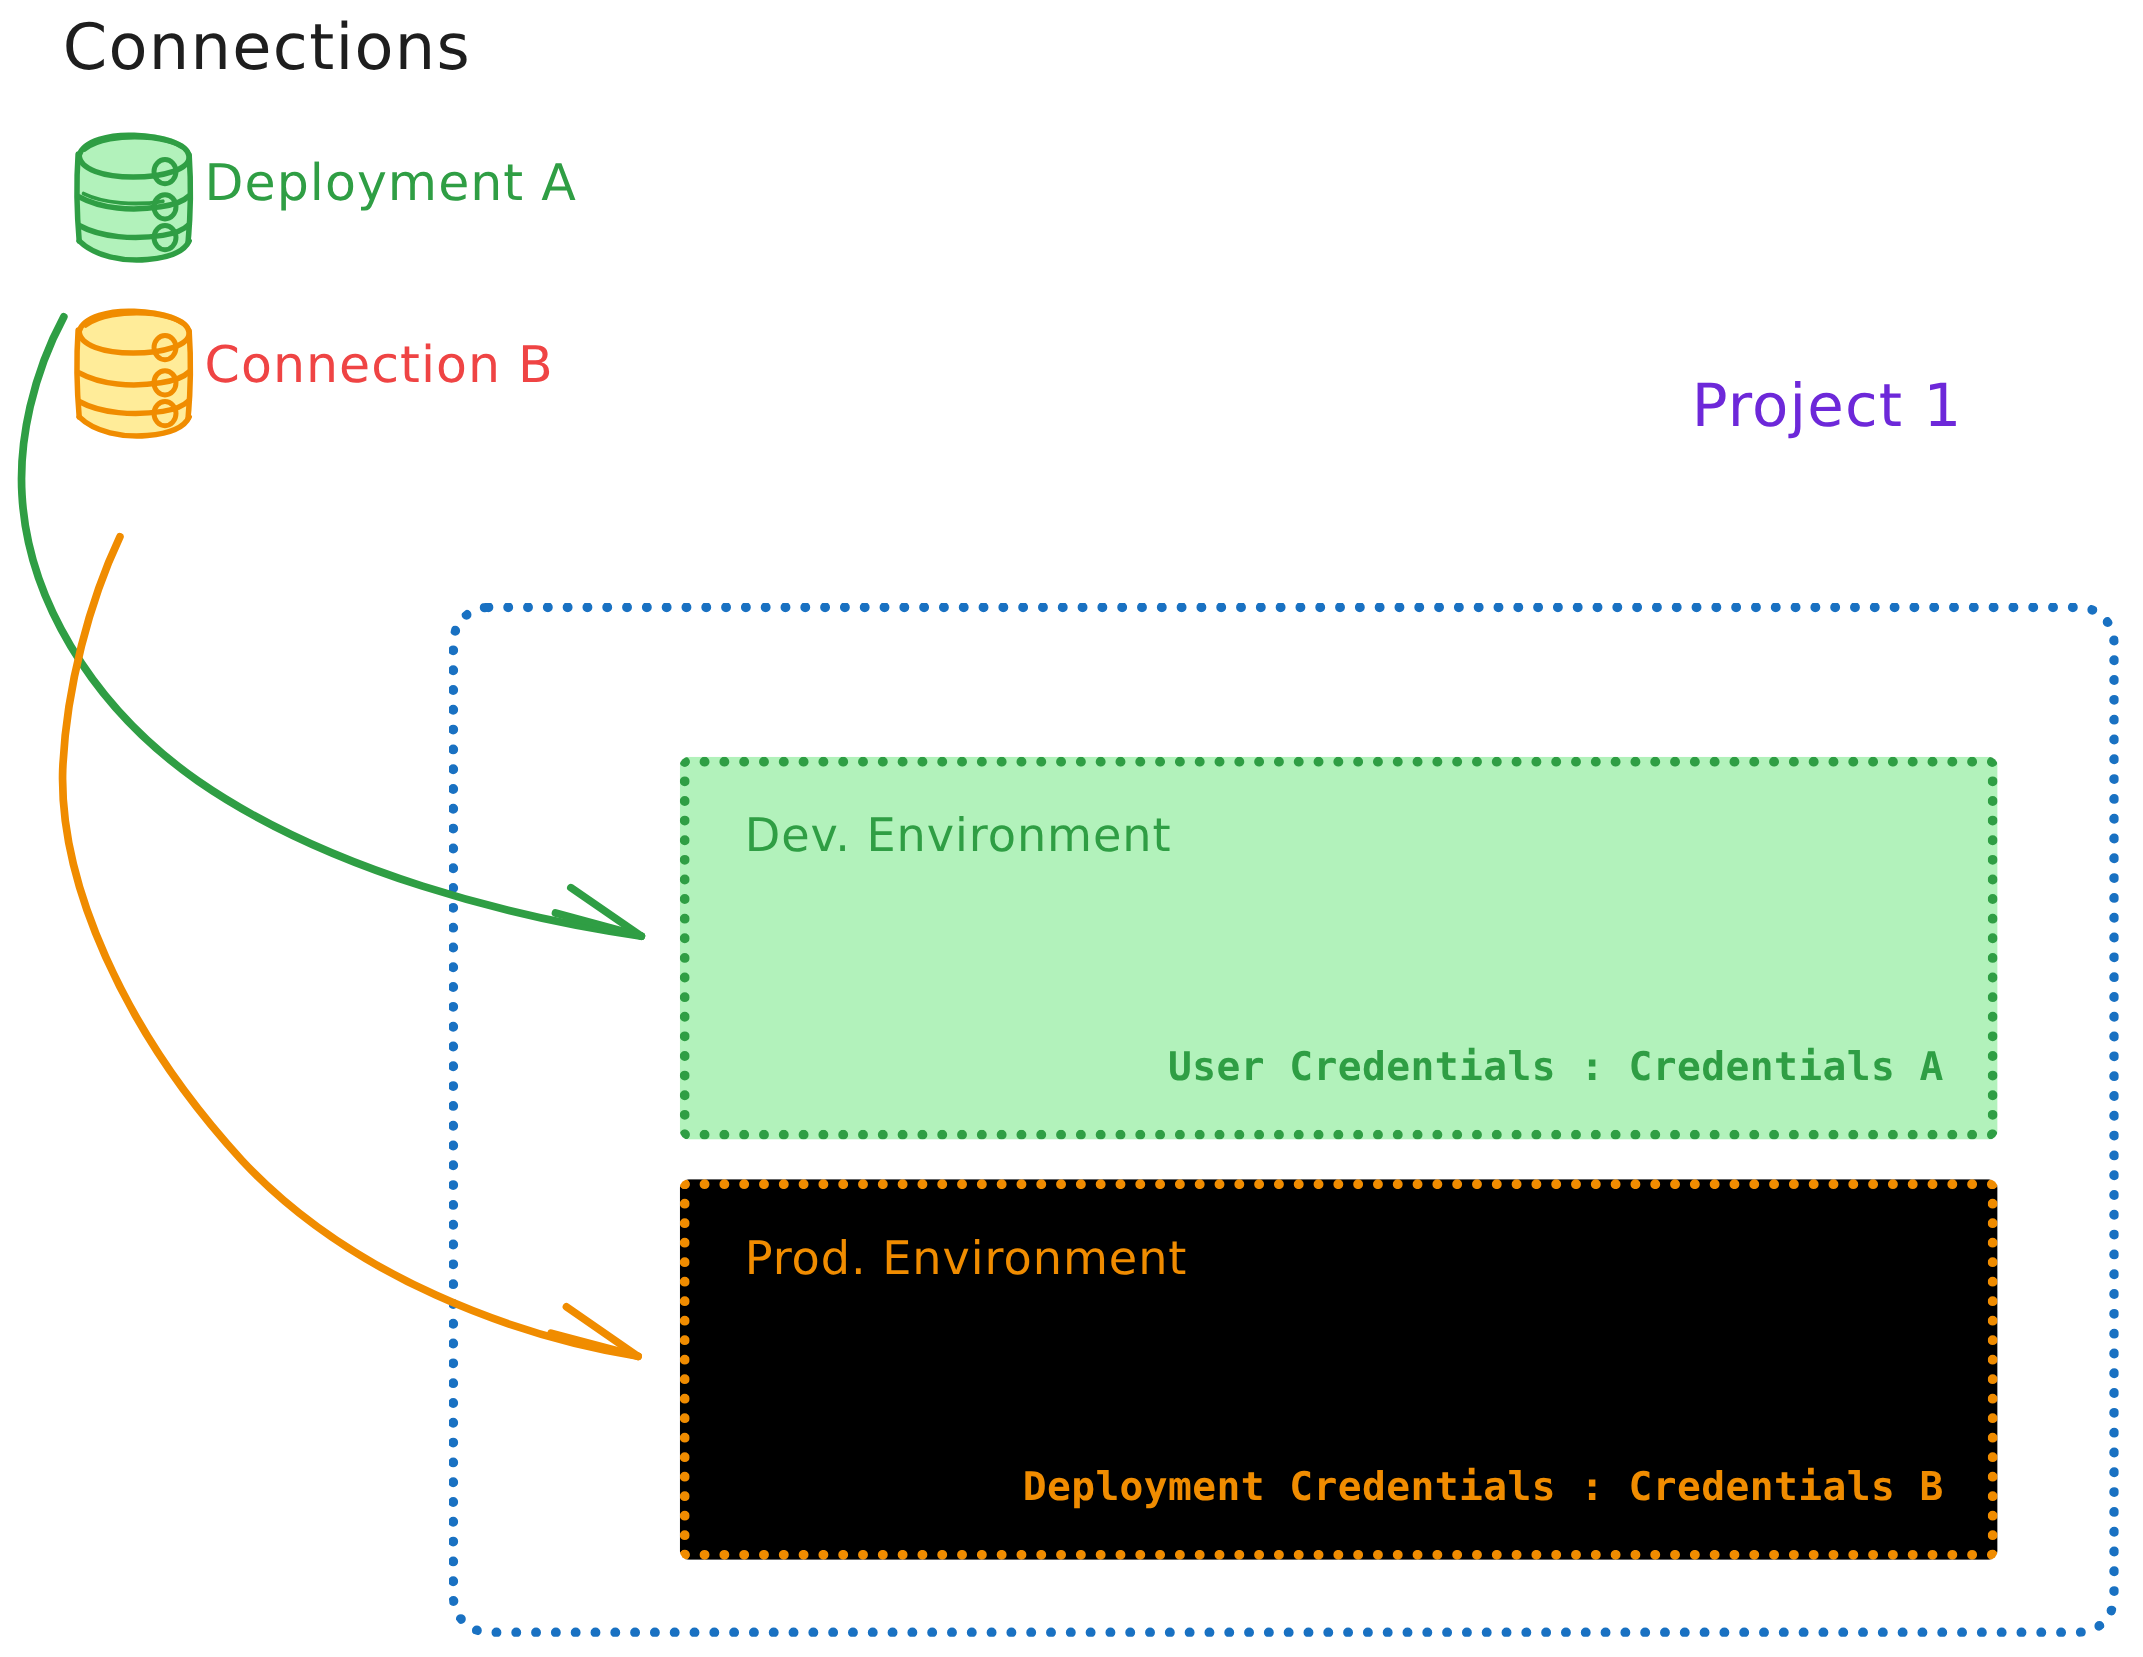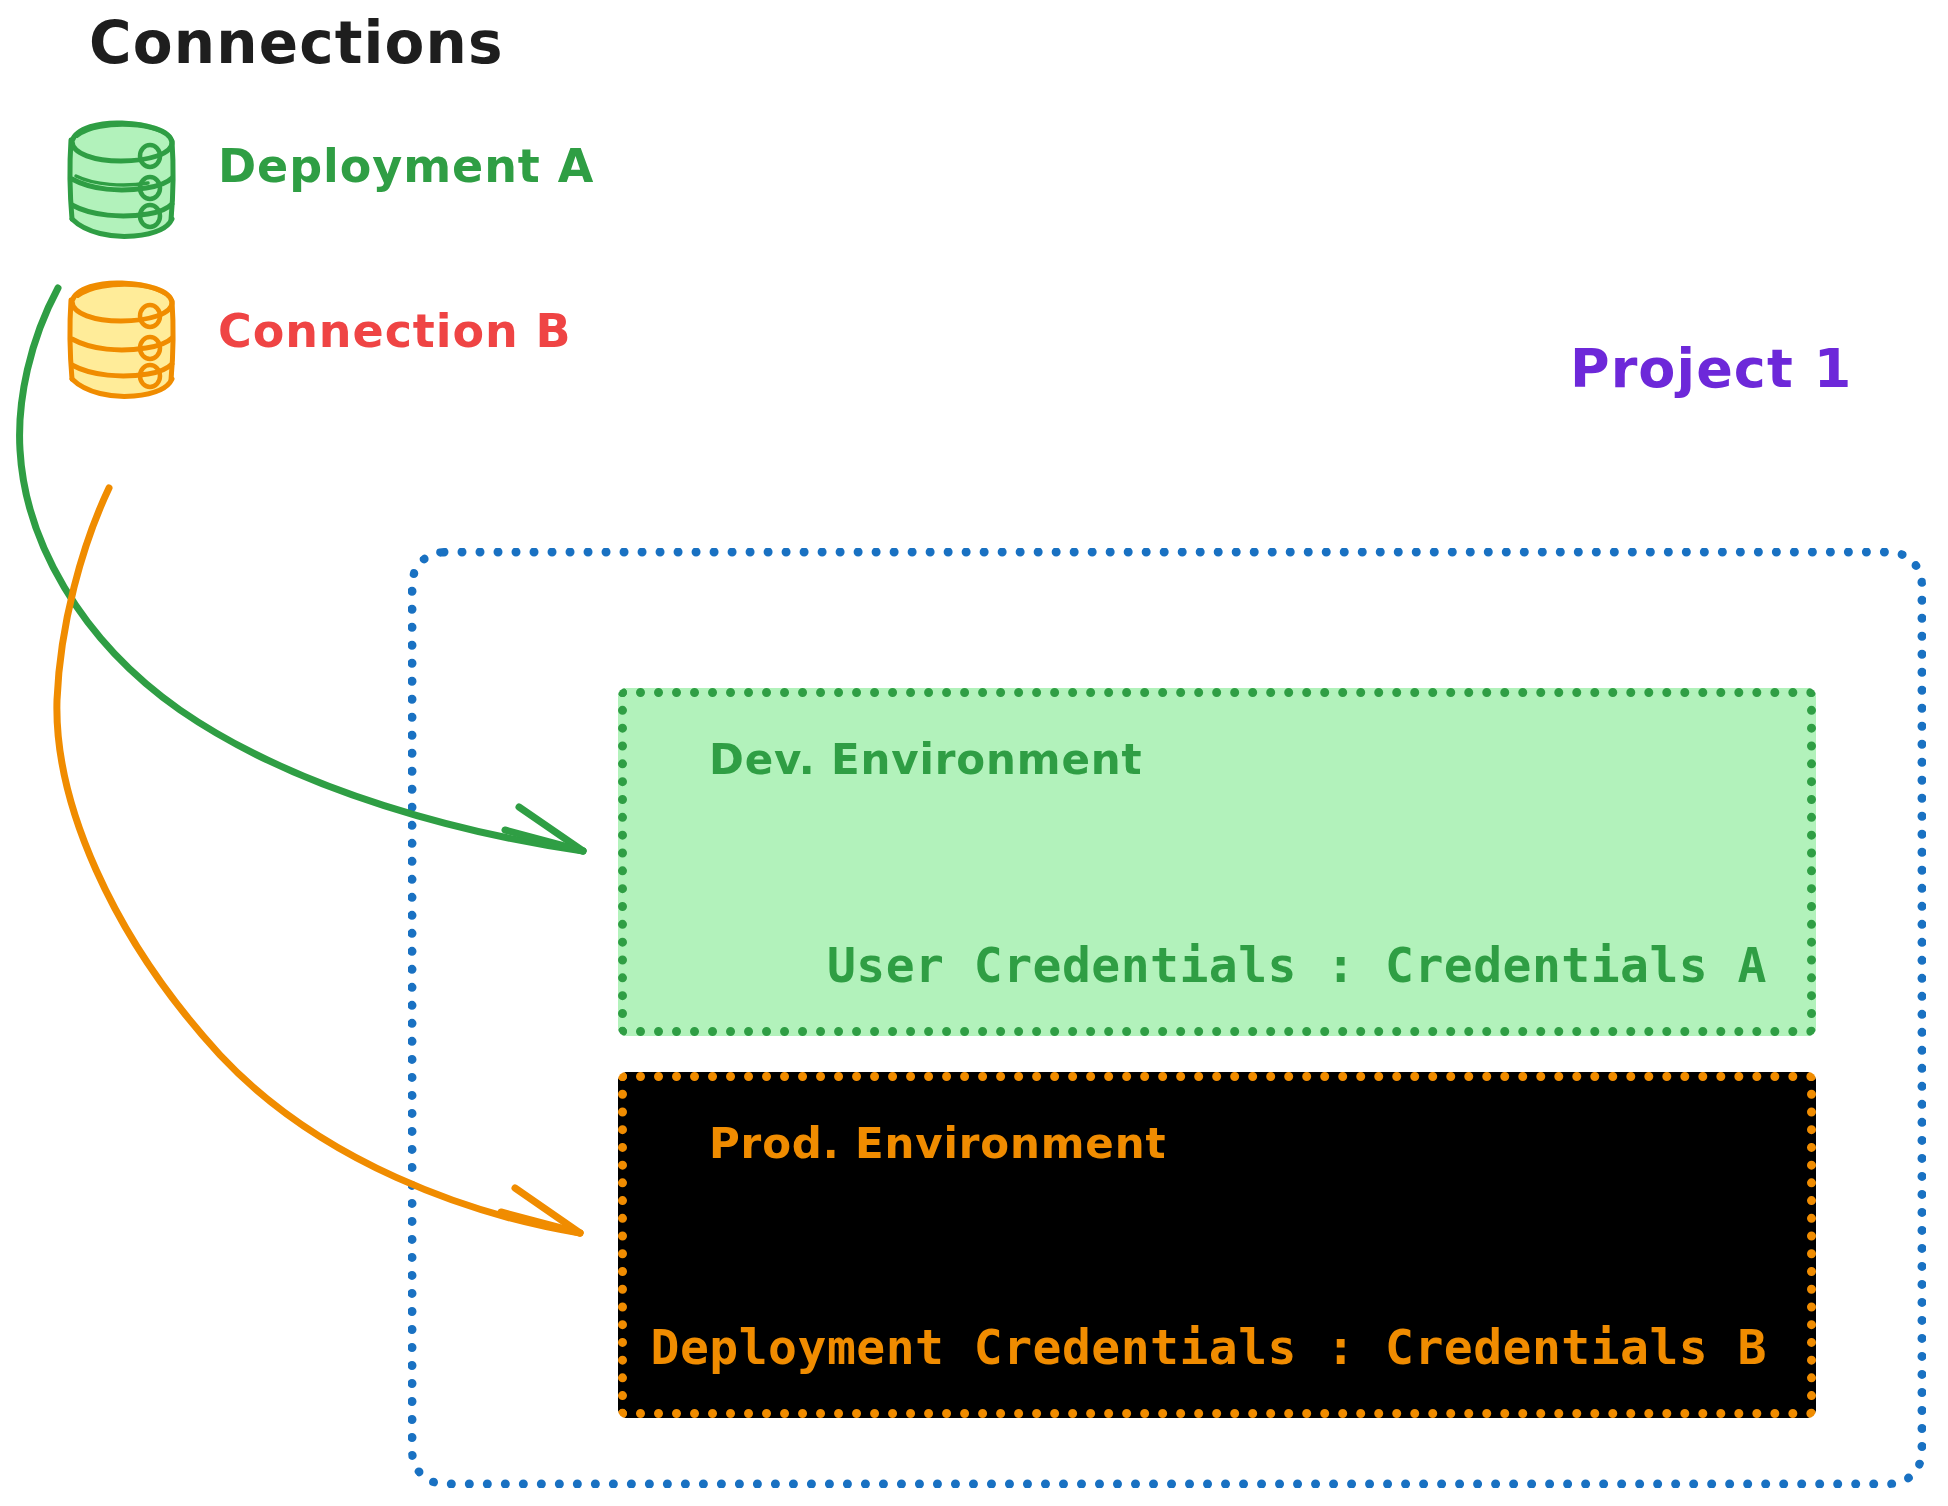--- a/index.html
+++ b/index.html
@@ -14,23 +14,22 @@
   #canvas {
     position: relative;
     width: 1948px;
     height: 1506px;
     background: #ffffff;
     overflow: hidden;
   }
   
   .hand {
     font-family: "DejaVu Sans", sans-serif;
-    font-weight: 700;
+    font-weight: 400;
     letter-spacing: 0.02em;
-    margin-left: 32px;
   }
   .mono {
     font-family: "DejaVu Sans Mono", "Liberation Mono", monospace;
     font-weight: 700;
     letter-spacing: 0.01em;
   }
   #title-connections {
     position: absolute;
     left: 57px;
     top: 14px;
@@ -110,21 +109,21 @@
     top: 42px;
     color: #2f9e44;
   }
   #prod-env-title {
     left: 50px;
     top: 42px;
     color: #f08c00;
   }
   .env-cred {
     position: absolute;
-    font-size: 48px;
+    font-size: 36px;
     line-height: 1;
     white-space: nowrap;
   }
   #dev-env-cred {
     right: 40px;
     bottom: 38px;
     color: #2f9e44;
   }
   #prod-env-cred {
     right: 40px;

